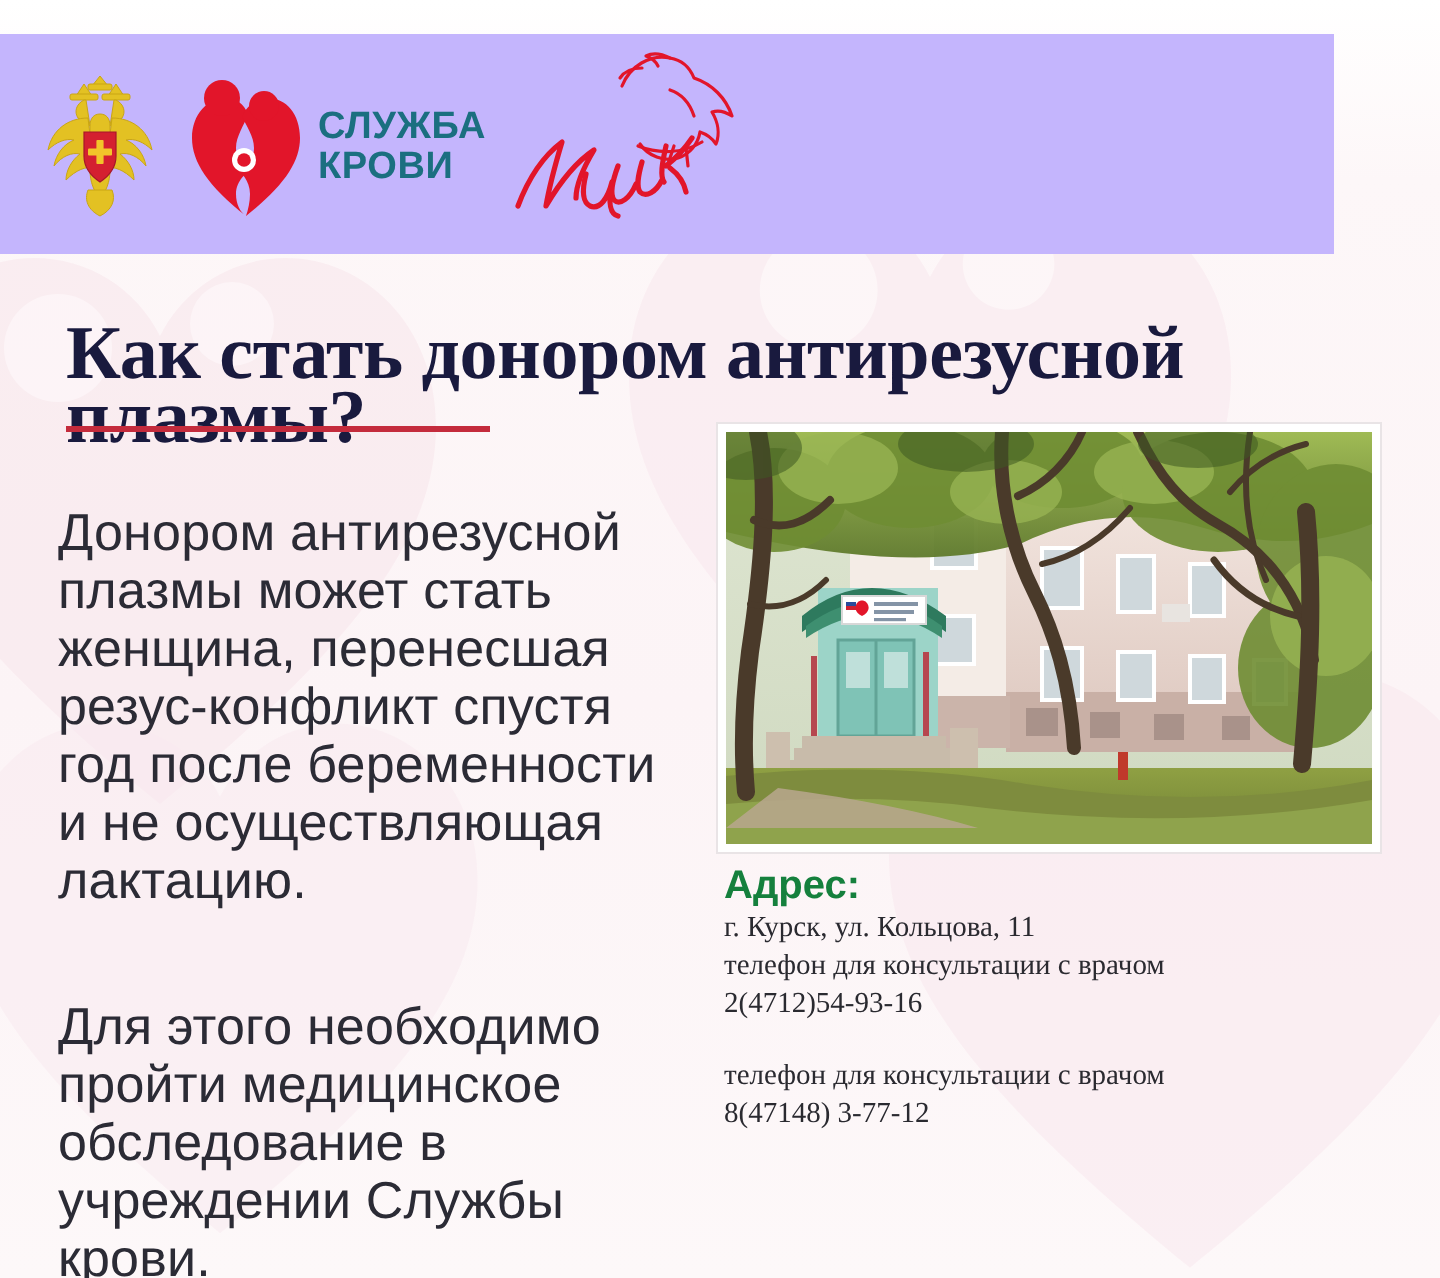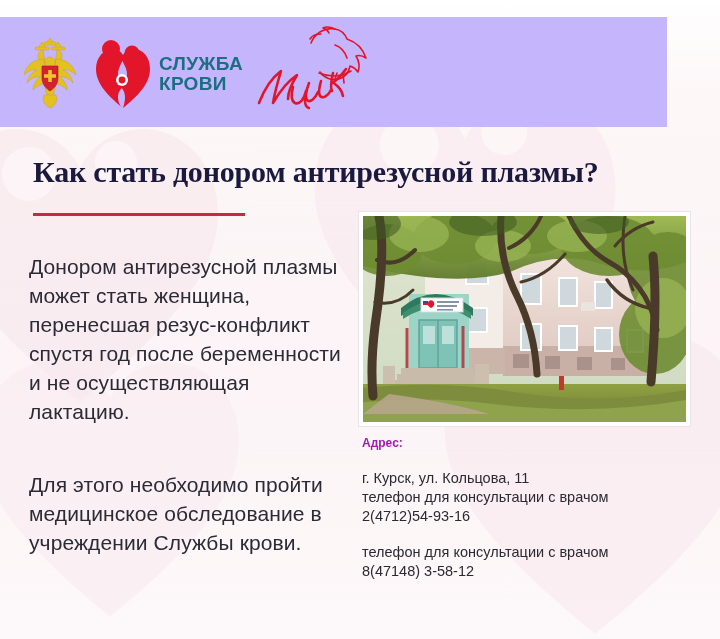--- a/index.html
+++ b/index.html
@@ -70,42 +70,42 @@
     top:-6px;
   }
 
   
   .headline{
     position:absolute;
     left:33px;top:136px;width:620px;
     z-index:4;
     font-family:"Liberation Serif", serif;
     font-weight:bold;
-    font-size:30px;
+    font-size:38px;
     line-height:32px;
     color:#191a3e;
     letter-spacing:-0.2px;
   }
   .rule{
     position:absolute;
     left:33px;top:213px;
     width:212px;height:3px;
     background:#c42b3c;
     z-index:4;
   }
 
   
   .body-col{
     position:absolute;
     left:29px;top:252px;width:316px;
     z-index:4;
   }
   .body-para{
     color:#2b2b35;
-    font-size:21px;
+    font-size:26px;
     line-height:29px;
     letter-spacing:.1px;
     margin:0;
   }
   .body-para + .body-para{margin-top:44px;}
 
   
   .photo-frame{
     position:absolute;
     left:359px;top:212px;
@@ -126,30 +126,31 @@
 
   
   .address{
     position:absolute;
     left:362px;top:434px;width:340px;
     z-index:4;
     color:#26262c;
   }
   .addr-title{
     font-weight:bold;
-    font-size:12px;
+    font-size:20px;
     line-height:18px;
-    margin:0 0 17px 0;
-    color:#a21caf;
+    margin:0 0 3px 0;
+    color:#15803d;
   }
   .addr-line{
     font-size:14.5px;
     line-height:19px;
     margin:0;
     color:#2a2a30;
+    font-family:Liberation Serif, serif;
   }
   .addr-block + .addr-block{margin-top:17px;}
 </style>
 </head>
 <body>
 
 <div class="slide">
 
   <div class="page-tint"></div>
   <div class="watermark-layer">
@@ -414,17 +415,17 @@
     <p class="addr-title">Адрес:</p>
 
     <div class="addr-block">
       <p class="addr-line">г. Курск, ул. Кольцова, 11</p>
       <p class="addr-line">телефон для консультации с врачом</p>
       <p class="addr-line">2(4712)54-93-16</p>
     </div>
 
     <div class="addr-block">
       <p class="addr-line">телефон для консультации с врачом</p>
-      <p class="addr-line">8(47148) 3-58-12</p>
+      <p class="addr-line">8(47148) 3-77-12</p>
     </div>
   </div>
 
 </div>
 
 </body></html>

